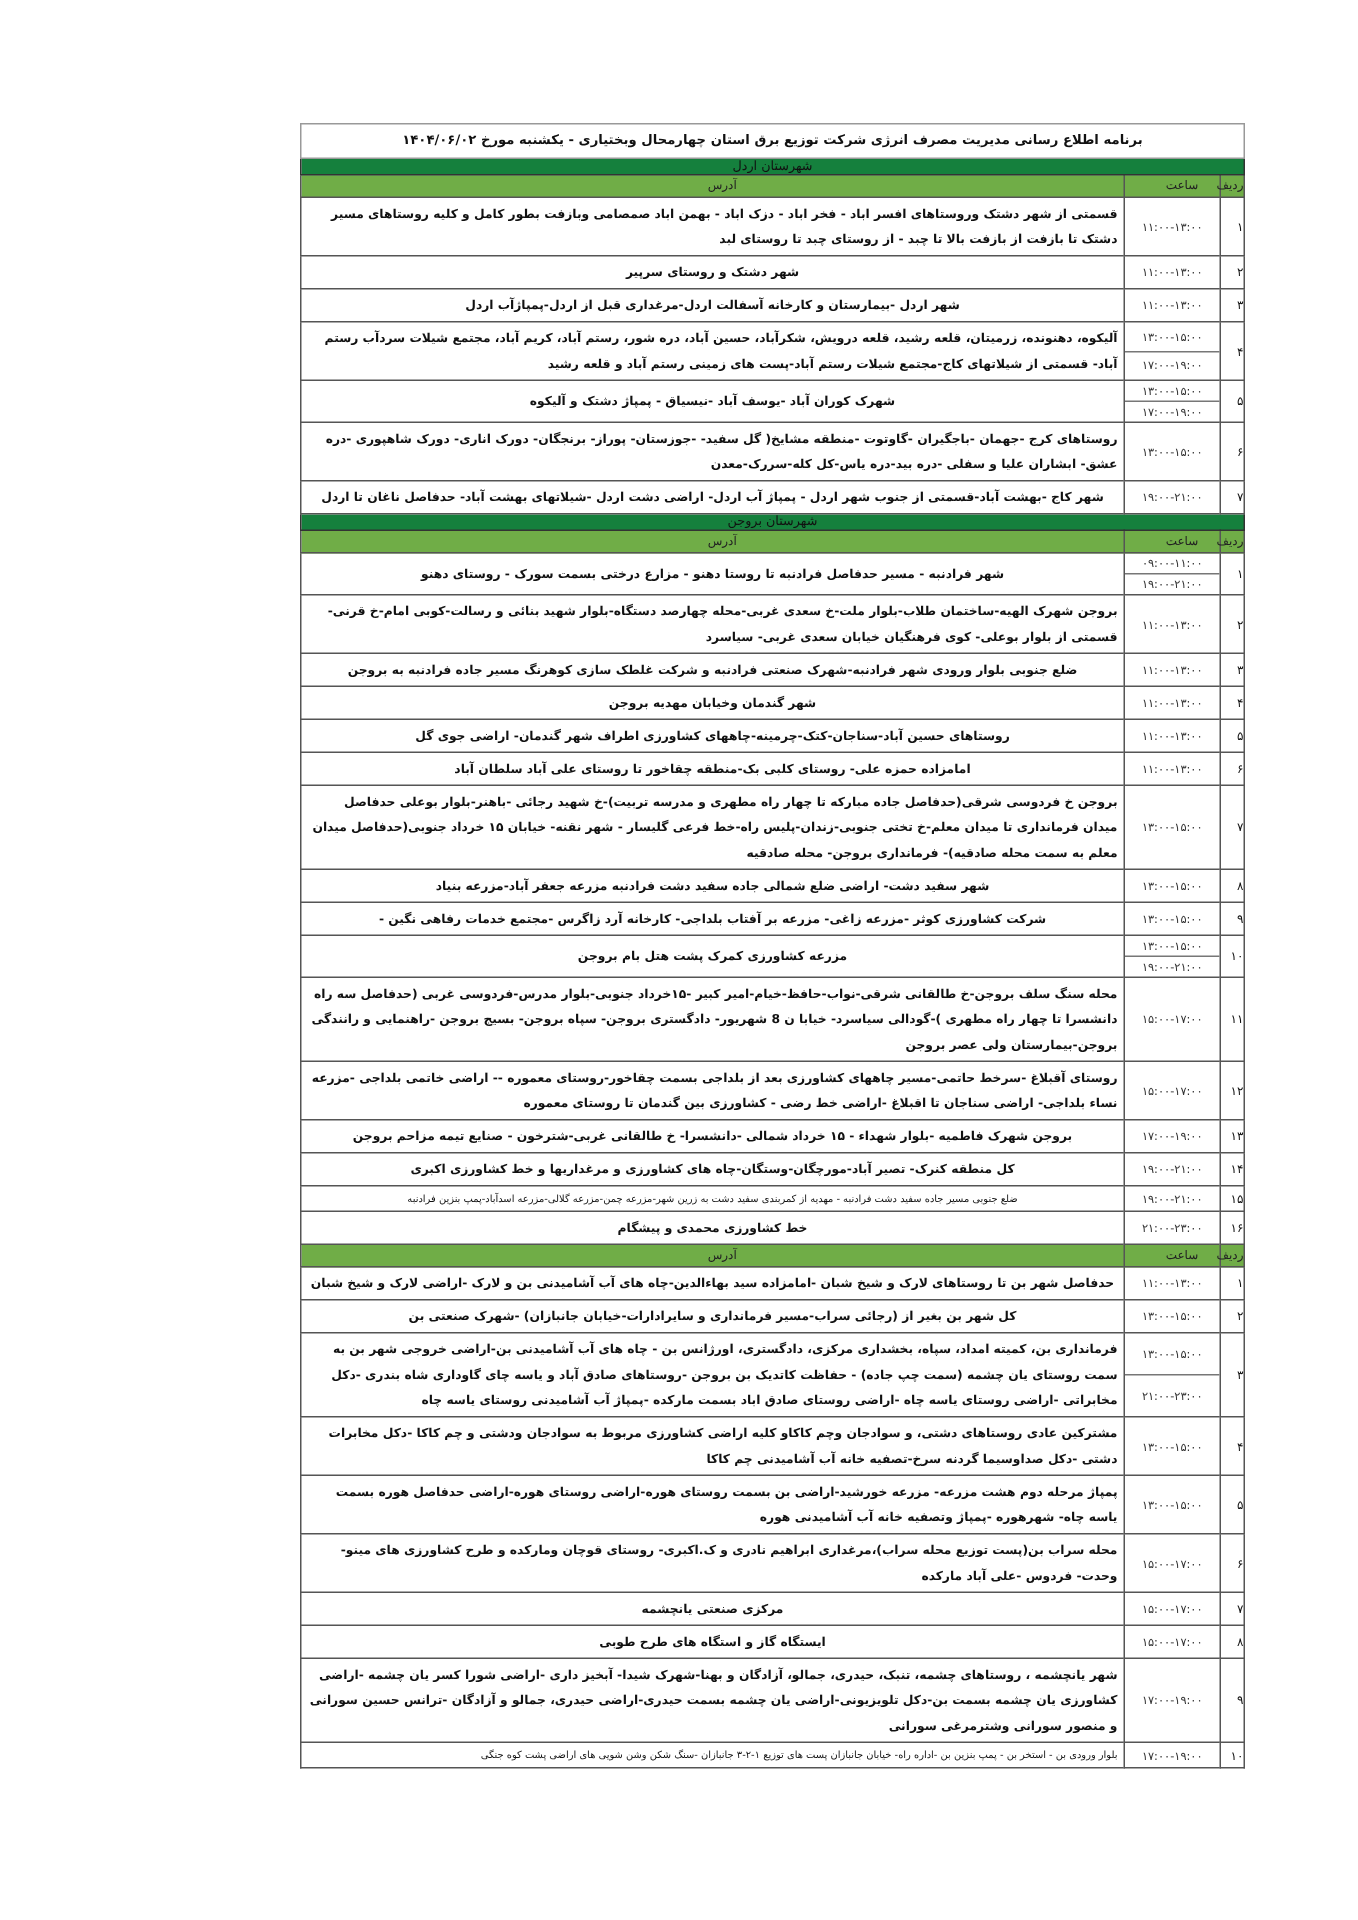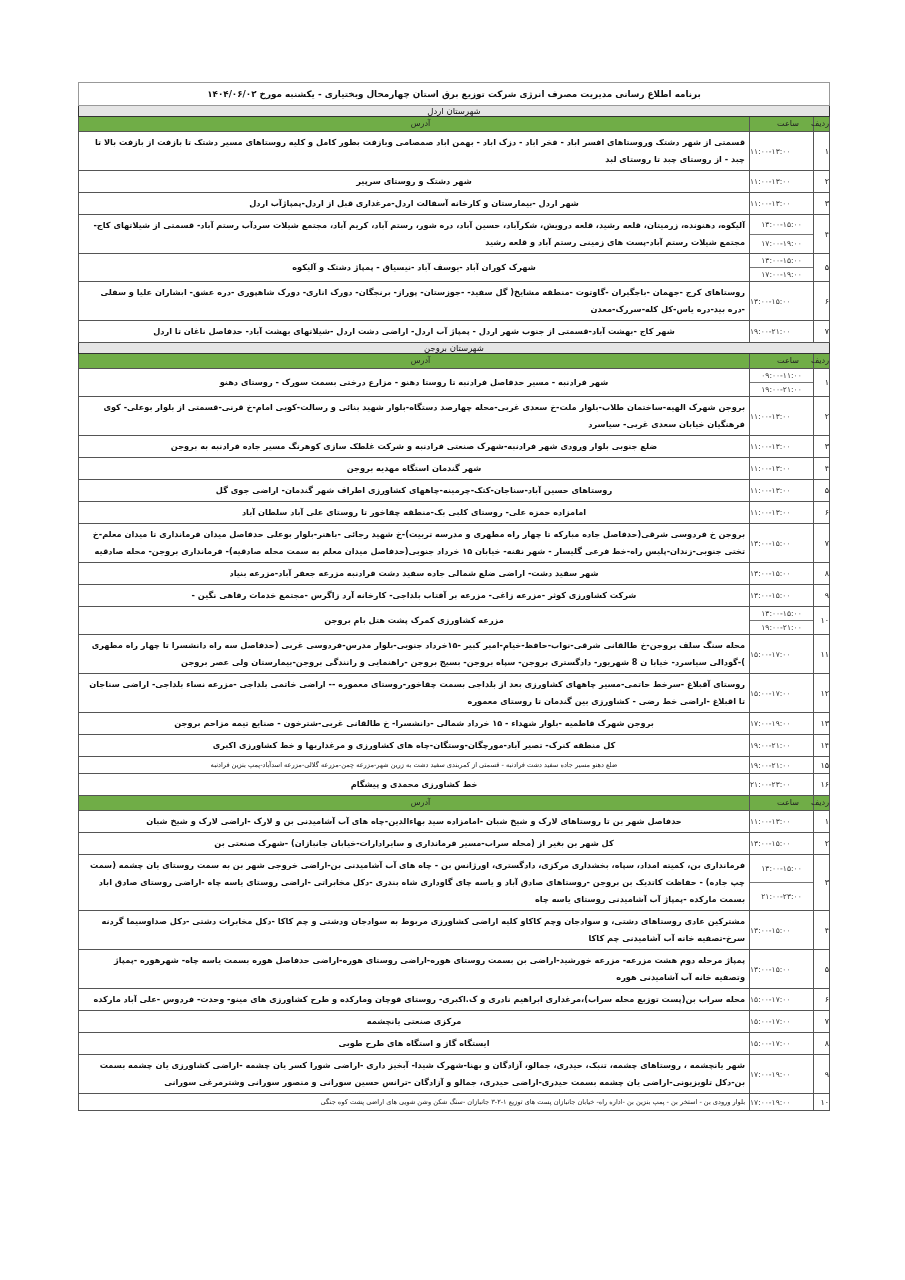--- a/index.html
+++ b/index.html
@@ -1,27 +1,27 @@
 <!DOCTYPE html>
 <html><head>
 <meta charset="utf-8">
 <style>
   html, body { margin:0; padding:0; background:#ffffff; }
   body { width:905px; height:1280px; position:relative; font-family:"DejaVu Sans", sans-serif; }
   .sheet {
     position:absolute; left:200px; top:82px; width:630px;
     direction:rtl;
   }
-  table { border-collapse:collapse; width:752px; table-layout:fixed; }
+  table { border-collapse:collapse; width:630px; table-layout:fixed; }
   td { border:1px solid #555; padding:0 3px; font-size:8.2px; line-height:13px; color:#111; vertical-align:middle; }
   .title-row td { height:22px; text-align:center; font-weight:bold; font-size:8.8px; background:#fff; border-color:#999; }
-  .section-row td { background:#e5e5e5; text-align:center; height:10px; line-height:10px; font-size:8.5px; border:1px solid #333; }
+  .section-row td { background:#15803d; text-align:center; height:10px; line-height:10px; font-size:8.5px; border:1px solid #333; }
   .head-row td { background:#70AD47; text-align:center; height:14px; line-height:14px; font-size:8px; color:#222;padding-left:16px; }
   td.idx { width:12px; font-size:8px; padding:0; }
-  td.time { width:58px; text-align:left; font-size:7.6px; padding:0; direction:ltr; color:#333; }
+  td.time { width:58px; text-align:center; font-size:7.6px; padding:0; direction:ltr; color:#333; }
   td.time.split { padding:0; }
   .tcell { display:flex; flex-direction:column; height:100%; }
   .tcell div { flex:1; display:flex; align-items:center; justify-content:center; border-bottom:1px solid #777; min-height:12px; }
   .tcell div:last-child { border-bottom:none; }
   td.addr { text-align:right; font-weight:bold; font-size:8.2px; line-height:17px; padding:2px 4px; }
   td.addr.center { text-align:center; }
   td.addr.small { font-size:6.6px; font-weight:normal; line-height:12px; }
 </style>
 </head>
 <body>
@@ -114,21 +114,21 @@
           <td class="addr">بروجن شهرک الهیه-ساختمان طلاب-بلوار ملت-خ سعدی غربی-محله چهارصد دستگاه-بلوار شهید بنائی و رسالت-کوبی امام-خ قرنی-قسمتی از بلوار بوعلی- کوی فرهنگیان خیابان سعدی غربی- سیاسرد</td>
         </tr>
         <tr>
           <td class="idx">۳</td>
           <td class="time">۱۱:۰۰-۱۳:۰۰</td>
           <td class="addr center">ضلع جنوبی بلوار ورودی شهر فرادنبه-شهرک صنعتی فرادنبه و شرکت غلطک سازی کوهرنگ مسیر جاده فرادنبه به بروجن</td>
         </tr>
         <tr>
           <td class="idx">۴</td>
           <td class="time">۱۱:۰۰-۱۳:۰۰</td>
-          <td class="addr center">شهر گندمان استگاه مهدیه بروجن</td>
+          <td class="addr center">شهر گندمان وخیابان مهدیه بروجن</td>
         </tr>
         <tr>
           <td class="idx">۵</td>
           <td class="time">۱۱:۰۰-۱۳:۰۰</td>
           <td class="addr center">روستاهای حسین آباد-سناجان-کتک-چرمینه-چاههای کشاورزی اطراف شهر گندمان- اراضی جوی گل</td>
         </tr>
         <tr>
           <td class="idx">۶</td>
           <td class="time">۱۱:۰۰-۱۳:۰۰</td>
           <td class="addr center">امامزاده حمزه علی- روستای کلبی بک-منطقه چقاخور تا روستای علی آباد سلطان آباد</td>
@@ -174,41 +174,41 @@
           <td class="addr center">بروجن شهرک فاطمیه -بلوار شهداء - ۱۵ خرداد شمالی -دانشسرا- خ طالقانی غربی-شترخون - صنایع تیمه مزاحم بروجن</td>
         </tr>
         <tr>
           <td class="idx">۱۴</td>
           <td class="time">۱۹:۰۰-۲۱:۰۰</td>
           <td class="addr center">کل منطقه کنرک- تصیر آباد-مورچگان-وستگان-چاه های کشاورزی و مرغداریها و خط کشاورزی اکبری</td>
         </tr>
         <tr>
           <td class="idx">۱۵</td>
           <td class="time">۱۹:۰۰-۲۱:۰۰</td>
-          <td class="addr center small">ضلع دهنو مسیر جاده سفید دشت فرادنبه - قسمتی از کمربندی سفید دشت به زرین شهر-مزرعه چمن-مزرعه گلالی-مزرعه اسدآباد-پمپ بنزین فرادنبه</td>
+          <td class="addr center small">ضلع جنوبی مسیر جاده سفید دشت فرادنبه - مهدیه از کمربندی سفید دشت به زرین شهر-مزرعه چمن-مزرعه گلالی-مزرعه اسدآباد-پمپ بنزین فرادنبه</td>
         </tr>
         <tr>
           <td class="idx">۱۶</td>
           <td class="time">۲۱:۰۰-۲۳:۰۰</td>
           <td class="addr center">خط کشاورزی محمدی و پیشگام</td>
         </tr>
         <tr class="head-row">
           <td class="idx">ردیف</td>
           <td>ساعت</td>
           <td>آدرس</td>
         </tr>
         <tr>
           <td class="idx">۱</td>
           <td class="time">۱۱:۰۰-۱۳:۰۰</td>
           <td class="addr center">حدفاصل شهر بن تا روستاهای لارک و شیخ شبان -امامزاده سید بهاءالدین-چاه های آب آشامیدنی بن و لارک -اراضی لارک و شیخ شبان</td>
         </tr>
         <tr>
           <td class="idx">۲</td>
           <td class="time">۱۳:۰۰-۱۵:۰۰</td>
-          <td class="addr center">کل شهر بن بغیر از (محله سراب-مسیر فرمانداری و سایرادارات-خیابان جانبازان) -شهرک صنعتی بن</td>
+          <td class="addr center">کل شهر بن بغیر از (رجائی سراب-مسیر فرمانداری و سایرادارات-خیابان جانبازان) -شهرک صنعتی بن</td>
         </tr>
         <tr>
           <td class="idx">۳</td>
           <td class="time split">
             <div class="tcell" style="height: 55px;">
               <div>۱۳:۰۰-۱۵:۰۰</div>
               <div>۲۱:۰۰-۲۳:۰۰</div>
             </div>
           </td>
           <td class="addr">فرمانداری بن، کمیته امداد، سپاه، بخشداری مرکزی، دادگستری، اورژانس بن - چاه های آب آشامیدنی بن-اراضی خروجی شهر بن به سمت روستای یان چشمه (سمت چپ جاده) - حفاظت کاتدیک بن بروجن -روستاهای صادق آباد و یاسه چای گاوداری شاه بندری -دکل مخابراتی -اراضی روستای یاسه چاه -اراضی روستای صادق اباد بسمت مارکده -پمپاژ آب آشامیدنی روستای یاسه چاه</td>

